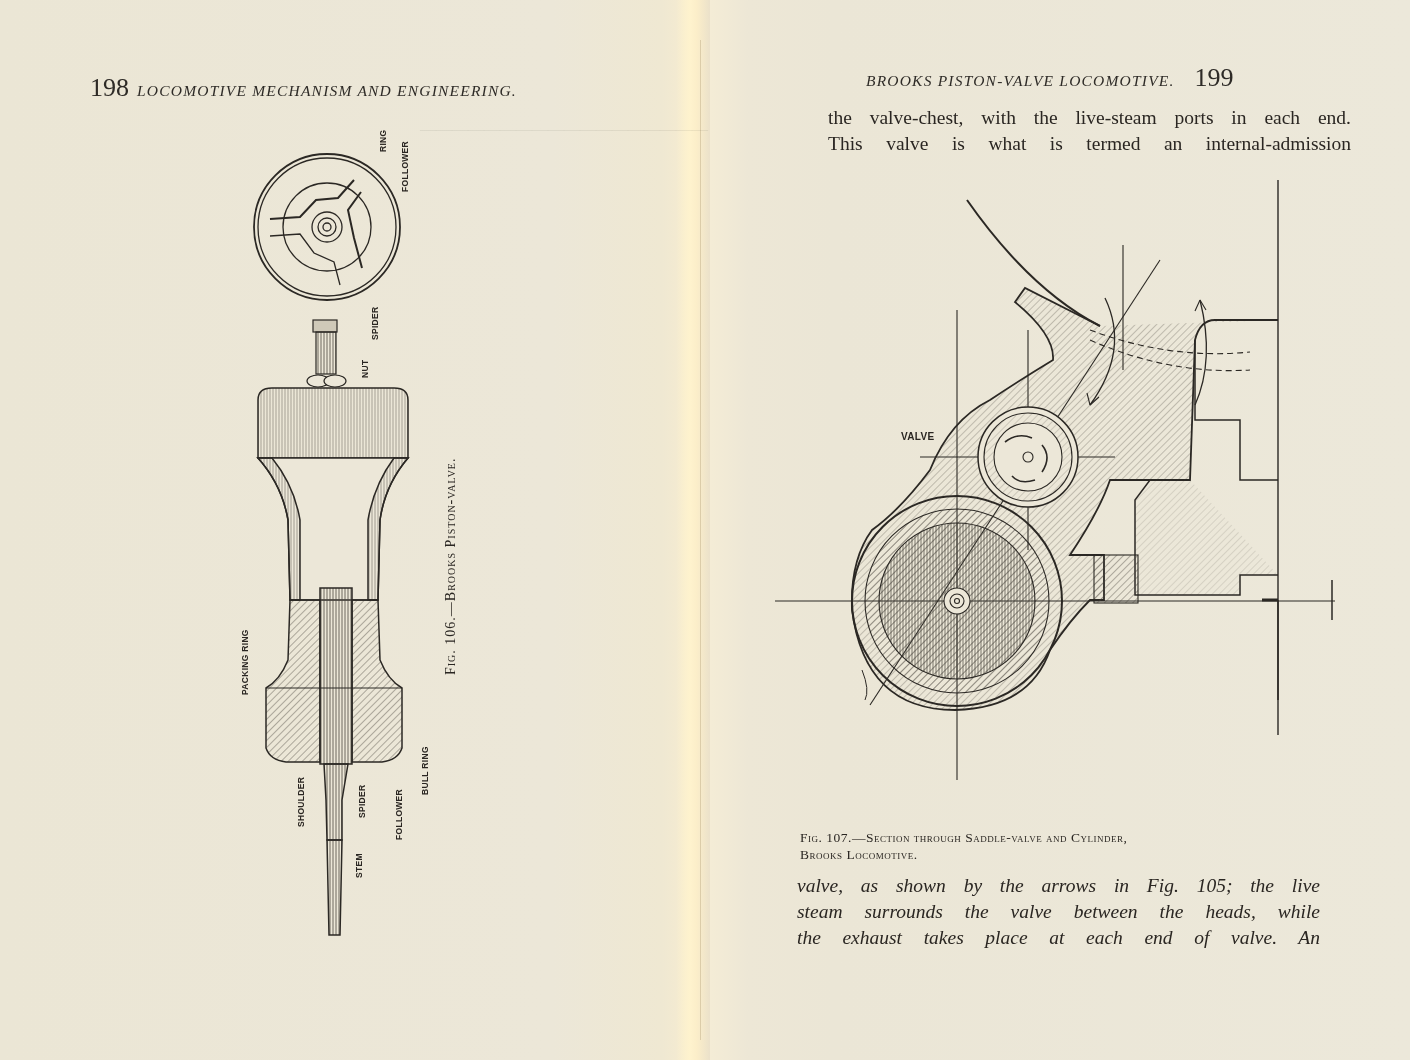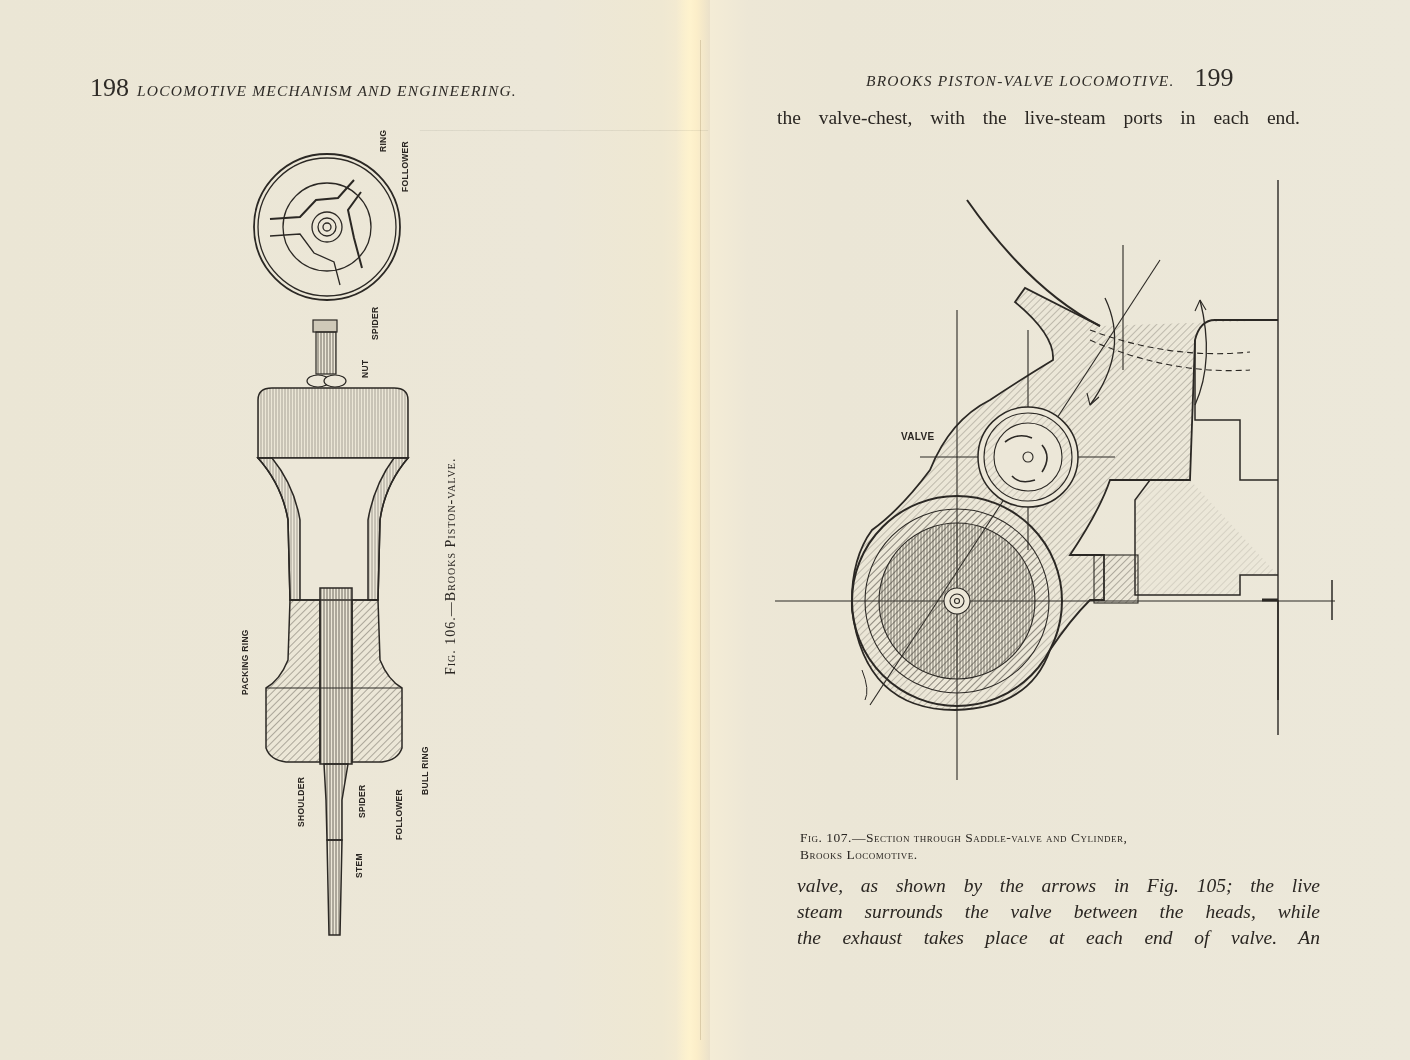--- a/index.html
+++ b/index.html
@@ -12,21 +12,21 @@
 
   .running-head { position:absolute; font-family:"Liberation Serif", serif; font-size:17px; color:#2e2b27; white-space:nowrap; }
   .running-head .num { font-style:normal; font-size:26px; }
   .running-head .title { font-style:italic; letter-spacing:1.2px; font-size:15.5px; }
   .rh-left { left:90px; top:73px; }
   .rh-left .title { margin-left:8px; }
   .rh-right { left:866px; top:63px; }
   .rh-right .num { margin-left:20px; }
 
   .body-text { position:absolute; font-family:"Liberation Serif", serif; font-size:19.5px; line-height:26px; color:#2a2622; text-align:justify; text-align-last:justify; }
-  .bt-top { left:777px; top:105px; width:523px; }
+  .bt-top { left:828px; top:105px; width:523px; }
   .bt-bottom { left:797px; top:873px; width:523px;font-style:italic; }
   .body-text .line { display:block; }
 
   .caption { position:absolute; font-family:"Liberation Serif", serif; color:#2a2622; font-variant:small-caps; text-align:left; }
   .cap-107 { left:800px; top:829px; width:520px; font-size:13.5px; line-height:17px; letter-spacing:0.5px; }
   .cap-106 { left:443px; top:405px; transform-origin:0 0; transform:rotate(-90deg) translate(-270px,0); width:270px; font-size:14px; letter-spacing:1px; white-space:nowrap; text-align:left; }
 
   .label { position:absolute; font-family:"Liberation Sans", sans-serif; font-weight:bold; font-size:8.5px; color:#2a2622; white-space:nowrap; letter-spacing:0.3px; }
   .vlabel { transform-origin:0 0; transform:rotate(-90deg); }
   .valve-label { left:901px; top:431px; font-size:10px; }
@@ -107,20 +107,21 @@
 <div class="label vlabel" style="left:296px;top:827px;">SHOULDER</div>
 <div class="label vlabel" style="left:357px;top:818px;">SPIDER</div>
 <div class="label vlabel" style="left:394px;top:840px;">FOLLOWER</div>
 <div class="label vlabel" style="left:420px;top:795px;">BULL RING</div>
 <div class="label vlabel" style="left:354px;top:878px;">STEM</div>
 
 <div class="caption cap-106">Fig. 106.—Brooks Piston-valve.</div>
 
 <div class="body-text bt-top">
   <span class="line">the valve-chest, with the live-steam ports in each end.</span>
+  <span class="line">This valve is what is termed an internal-admission</span>
 </div>
 
 <svg style="left:770px;top:180px;" width="580" height="600" viewBox="0 0 580 600">
   <defs>
     <pattern id="hatch2" width="5" height="5" patternUnits="userSpaceOnUse" patternTransform="rotate(45)">
       <line x1="0" y1="0" x2="0" y2="5" stroke="#4a463e" stroke-width="0.8"></line>
     </pattern>
     <pattern id="vl2" width="3" height="6" patternUnits="userSpaceOnUse">
       <line x1="1" y1="0" x2="1" y2="6" stroke="#4a463e" stroke-width="0.7"></line>
     </pattern>

